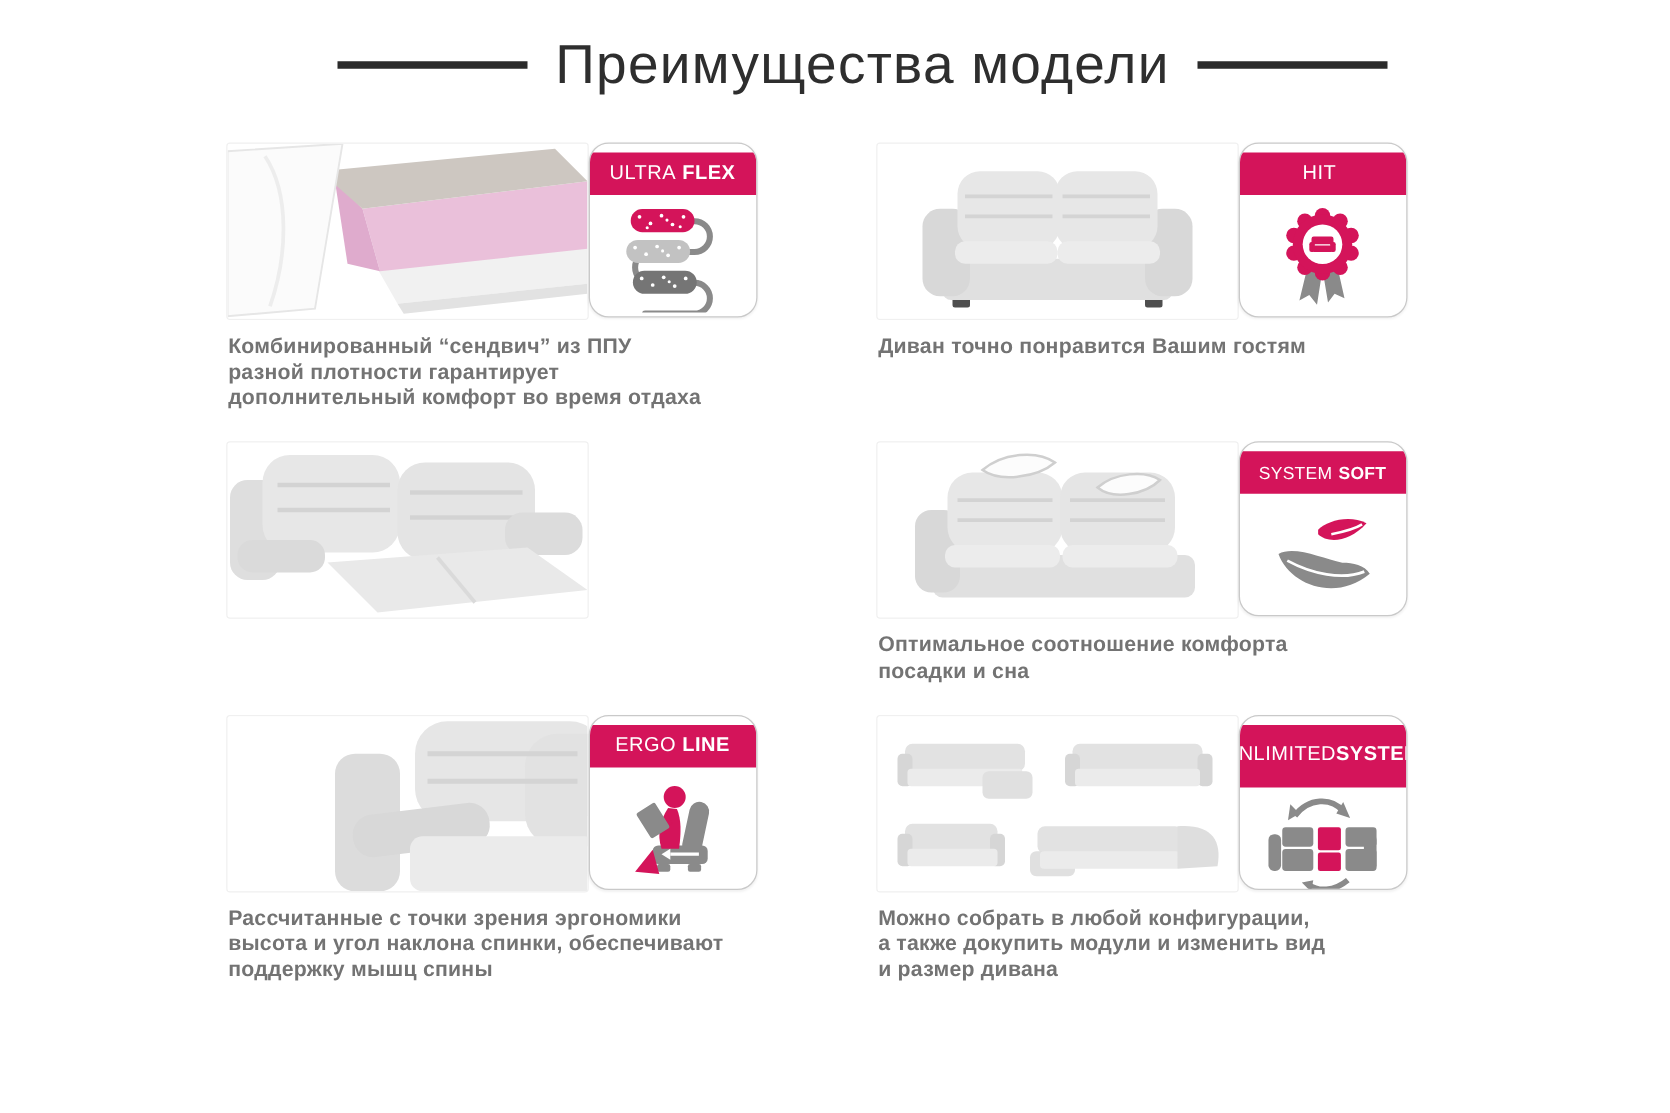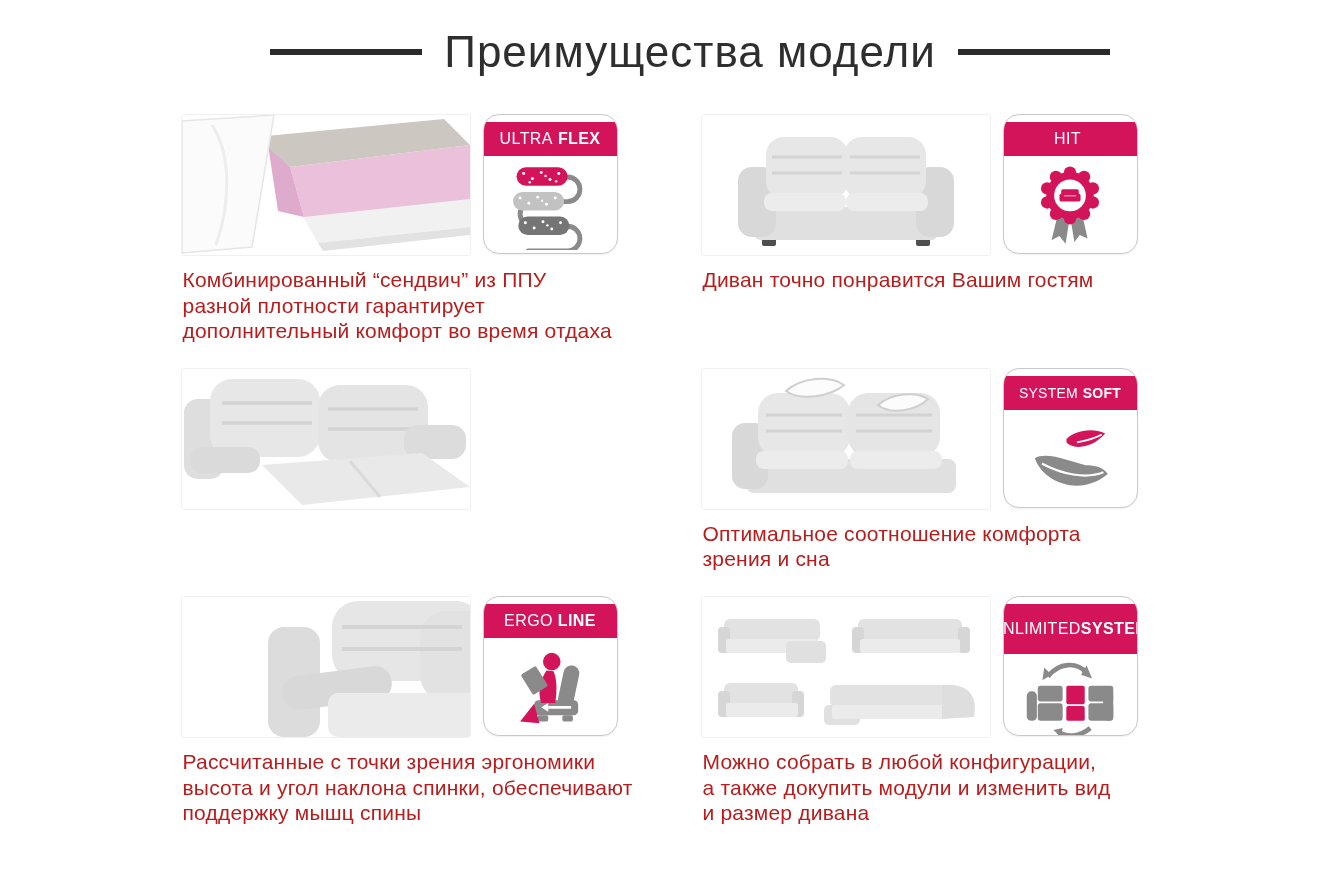--- a/index.html
+++ b/index.html
@@ -16,21 +16,21 @@
   .page-title{
     font-size:44px;color:#2e2e2e;font-weight:400;letter-spacing:1px;
     white-space:nowrap;
   }
   
   .grid{
     display:grid;grid-template-columns:455px 455px;column-gap:65px;
     row-gap:24px;justify-content:center;margin-top:30px;
   }
   .feature{width:455px;}
-  .media{display:flex;gap:12px;height:140px;}
+  .media{display:flex;height:140px;}
   .photo{
     width:288px;height:140px;background:#fff;border:1px solid #f0f0f0;
     border-radius:3px;overflow:hidden;flex:none;
   }
   .photo svg{display:block;width:100%;height:100%;}
   
   .badge-card{
     width:133px;height:138px;border:1px solid #c9c9c9;border-radius:16px;
     background:#fff;overflow:hidden;position:relative;flex:none;
     box-shadow:0 1px 2px rgba(0,0,0,0.06);
@@ -47,22 +47,22 @@
     height:50px;flex-direction:row;gap:0;line-height:1.15;font-size:16px;
   }
   .badge-icon{
     position:absolute;left:0;right:0;bottom:0;top:44px;
     display:flex;align-items:center;justify-content:center;
   }
   .badge-header.two-line + .badge-icon{top:58px;}
   .badge-icon svg{width:92px;height:88px;}
   
   .caption{
-    margin:13px 0 0 2px;font-size:21px;line-height:1.22;color:#b91c1c;
-    white-space:pre-line;letter-spacing:0.2px;font-weight:400;
+    margin:13px 0 0 2px;font-size:17px;line-height:1.22;color:#737373;
+    white-space:pre-line;letter-spacing:0.2px;font-weight:700;
   }
 </style>
 </head>
 <body>
 
 <div class="page">
 
   <div class="title-row">
     <div class="title-dash"></div>
     <div class="page-title">Преимущества модели</div>
@@ -223,21 +223,21 @@
             <svg viewBox="0 0 100 100">
               <path d="M10,48 C20,76 62,92 93,66 C88,58 78,56 68,56 C50,52 24,40 10,48 Z" fill="#8a8a8a"></path>
               <path d="M18,54 C40,66 68,72 88,64" stroke="#ffffff" stroke-width="2.5" fill="none"></path>
               <path d="M46,30 C54,38 74,38 90,20 C74,12 54,18 46,26 Z" fill="#d4145a"></path>
               <path d="M58,30 C68,28 78,26 86,21" stroke="#ffffff" stroke-width="2.2" fill="none"></path>
             </svg>
           </div>
         </div>
       </div>
       <p class="caption">Оптимальное соотношение комфорта
-зрения и сна</p>
+посадки и сна</p>
     </section>
 
     <section class="feature">
       <div class="media">
         <div class="photo">
           <svg viewBox="0 0 288 140">
             <rect width="288" height="140" fill="#ffffff"></rect>
             <rect x="150" y="4" width="150" height="80" rx="26" fill="#e6e6e6"></rect>
             <rect x="238" y="14" width="80" height="90" rx="26" fill="#e2e2e2"></rect>
             <path d="M160,30 H280 M160,52 H280" stroke="#d4d4d4" stroke-width="4" fill="none"></path>

